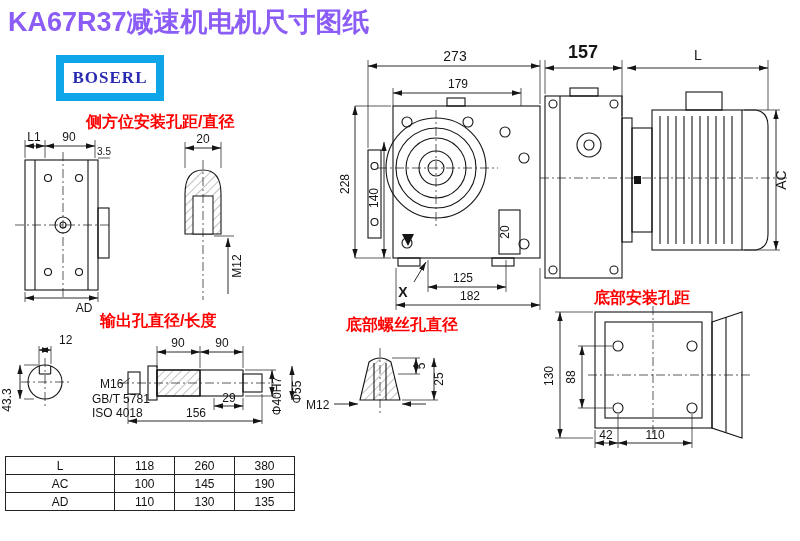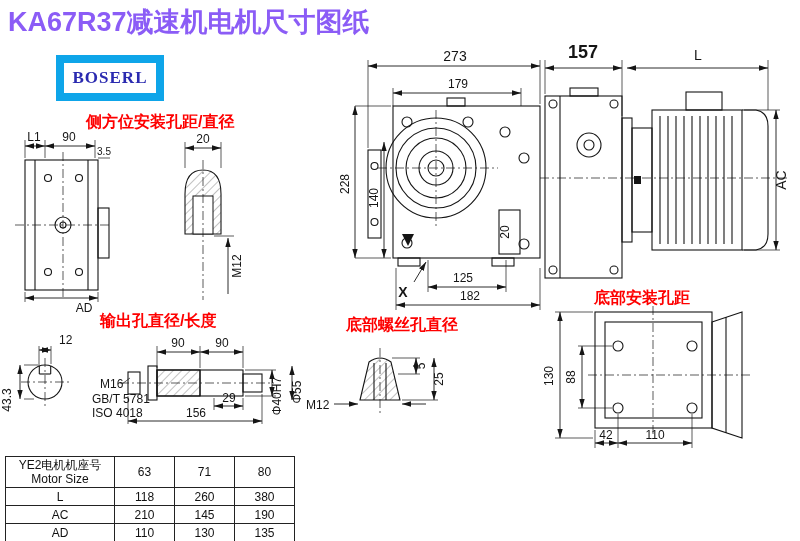--- a/index.html
+++ b/index.html
@@ -282,38 +282,29 @@
   <line class="ext" x1="692" y1="414" x2="692" y2="448"></line>
   <line class="dim" x1="595" y1="443" x2="618" y2="443" marker-start="url(#arr)" marker-end="url(#arr)"></line>
   <line class="dim" x1="618" y1="443" x2="692" y2="443" marker-start="url(#arr)" marker-end="url(#arr)"></line>
   <text x="606" y="439" text-anchor="middle">42</text>
   <text x="655" y="439" text-anchor="middle">110</text>
 </g>
 </svg>
 
 <table id="size-table">
   <tbody>
-      <tr class="hdr">
-    <td class="c1">
-      <div>YE2电机机座号</div>
-      <div>Motor Size</div>
-    </td>
-    <td class="c">63</td>
-    <td class="c">71</td>
-    <td class="c">80</td>
-  </tr>
   <tr>
     <td class="c1">L</td>
     <td class="c">118</td>
     <td class="c">260</td>
     <td class="c">380</td>
   </tr>
   <tr>
     <td class="c1">AC</td>
-    <td class="c">210</td>
+    <td class="c">100</td>
     <td class="c">145</td>
     <td class="c">190</td>
   </tr>
   <tr>
     <td class="c1">AD</td>
     <td class="c">110</td>
     <td class="c">130</td>
     <td class="c">135</td>
   </tr>
 </tbody>

